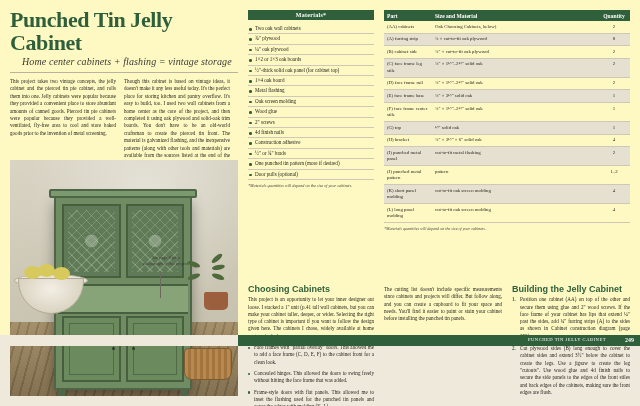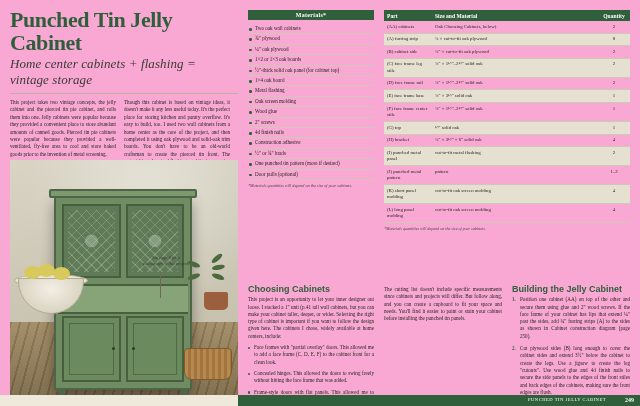--- a/index.html
+++ b/index.html
@@ -4,39 +4,39 @@
 <style>
   html,body{margin:0;padding:0;}
   body{
     width:640px;height:406px;
     background:#efe9dc;
     font-family:"Liberation Serif", serif;
     overflow:hidden;
   }
   .page{
     position:relative;
-    width:640px;height:406px;
-    background:#f9a8d4;
+    width:640px;height:346px;
+    background:#fef9c3;
     box-sizing:border-box;
   }
   
   .left-col{
     position:absolute;left:10px;top:8px;width:228px;height:390px;
   }
   .title{
     font-family:"Liberation Serif", serif;
     font-size:22px;line-height:23px;
     font-weight:bold;
     color:#2e5f3a;
     letter-spacing:-0.4px;
     margin:0 0 2px 0;
   }
   .subtitle{
-    font-size:13px;font-style:italic;color:#3a3a33;
-    margin:0 0 5px 0;letter-spacing:.1px;
+    font-size:10px;font-style:italic;color:#3a3a33;
+    margin:0 0 5px 12px;letter-spacing:.1px;
   }
   .rule{
     height:1px;background:#b9b2a1;margin:3px 0 5px 0;
   }
   .body-cols{
     display:flex;gap:8px;
   }
   .bodycol{
     width:106px;
     font-size:5.1px;line-height:7.4px;

